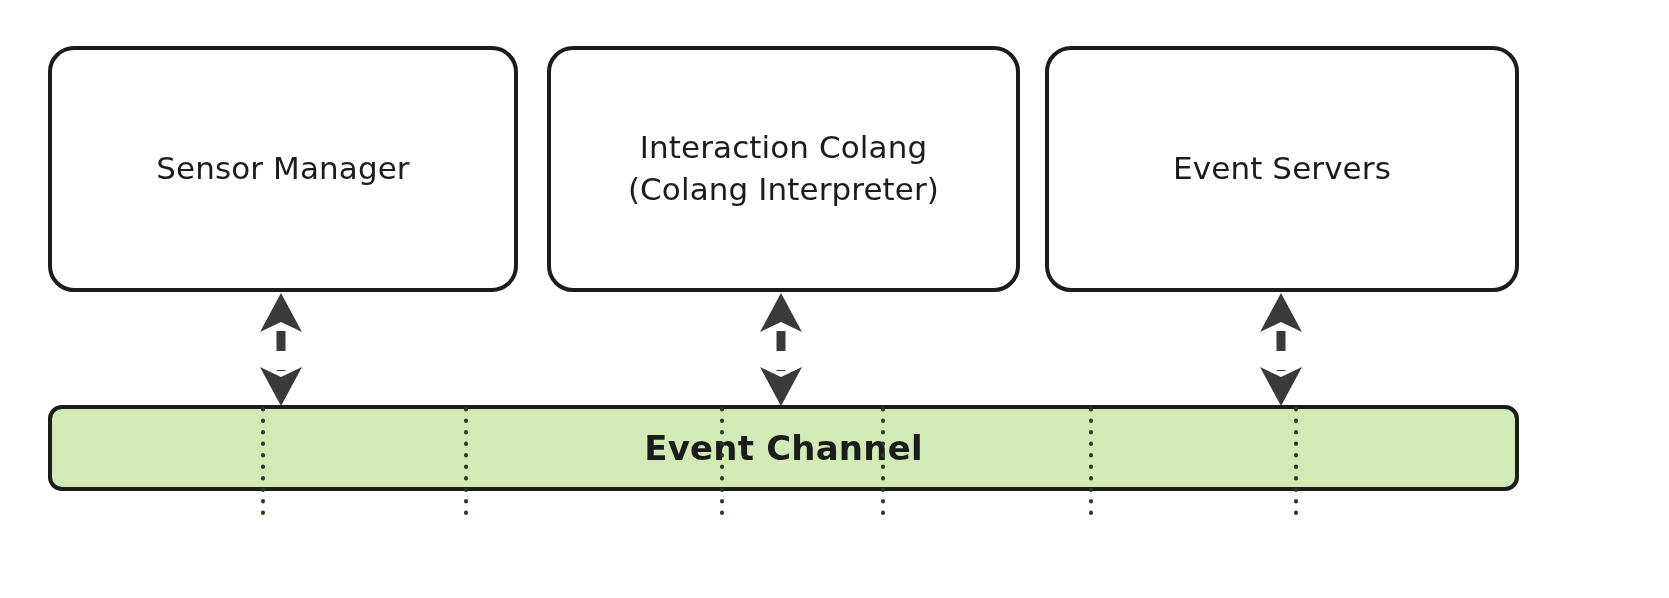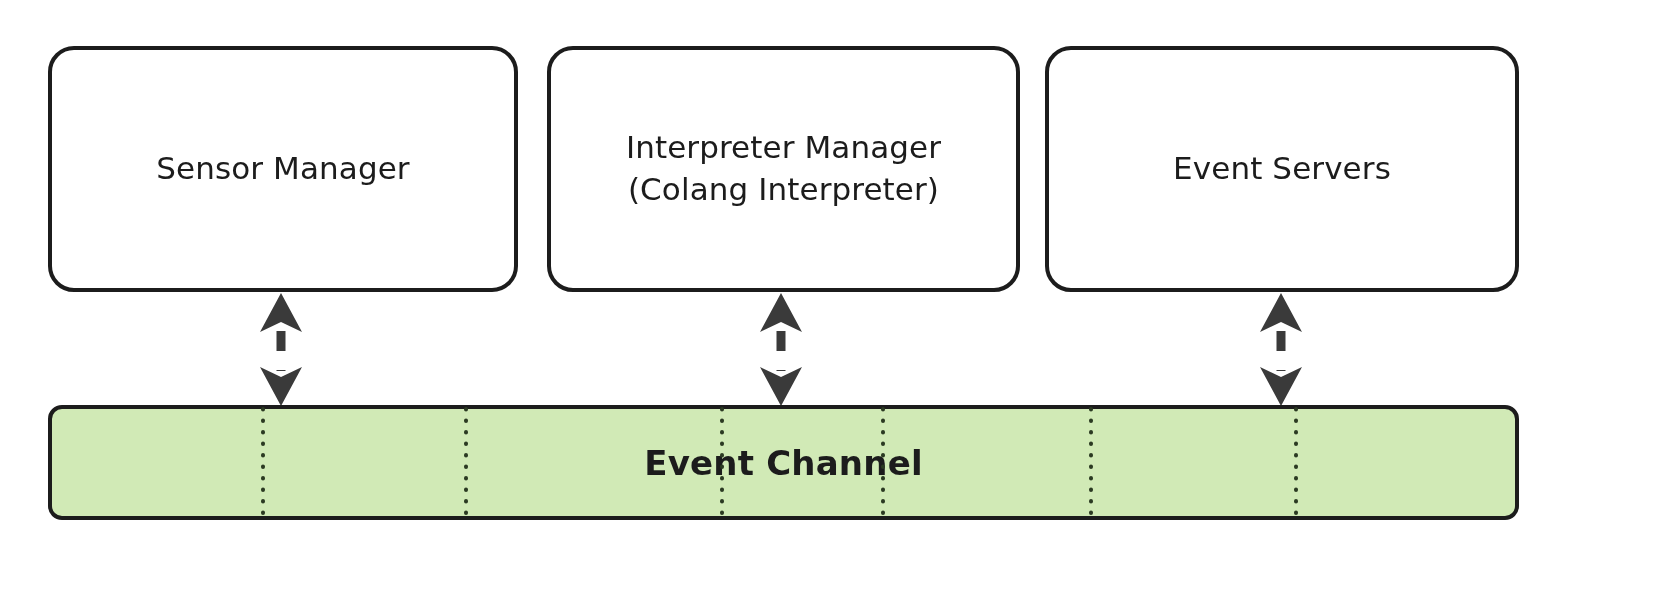--- a/index.html
+++ b/index.html
@@ -99,29 +99,29 @@
       <path d="M 1281 293 L 1302 332 L 1281 322 L 1260 332 Z" fill="#3a3a3a"></path>
       <path d="M 1281 406 L 1260 367 L 1281 377 L 1302 367 Z" fill="#3a3a3a"></path>
     </g>
   </svg>
 
   <div class="node-box" id="node-0" style="left: 48px; top: 46px; width: 470px; height: 246px; background: rgb(255, 255, 255); border-color: rgb(28, 28, 28);">
     <span class="node-label">Sensor Manager</span>
   </div>
 
   <div class="node-box" id="node-1" style="left: 547px; top: 46px; width: 473px; height: 246px; background: rgb(255, 255, 255); border-color: rgb(28, 28, 28);">
-    <span class="node-label">Interpreter Manager
+    <span class="node-label">Interaction Colang
 (Colang Interpreter)</span>
   </div>
 
   <div class="node-box" id="node-2" style="left: 1045px; top: 46px; width: 474px; height: 246px; background: rgb(255, 255, 255); border-color: rgb(28, 28, 28);">
     <span class="node-label">Event Servers</span>
   </div>
 
-  <div class="channel-bar" id="channel-bar" style="left: 48px; top: 405px; width: 1471px; height: 115px; background: rgb(209, 234, 182); border-color: rgb(28, 28, 28);">
+  <div class="channel-bar" id="channel-bar" style="left: 48px; top: 405px; width: 1471px; height: 86px; background: rgb(209, 234, 182); border-color: rgb(28, 28, 28);">
     <span class="channel-label">Event Channel</span>
   </div>
 
   <svg class="divider-layer" id="divider-layer" viewBox="0 0 1669 598" xmlns="http://www.w3.org/2000/svg">
       <line x1="263" x2="263" y1="409" y2="515" stroke="#2b3a22" stroke-width="4" stroke-linecap="round" stroke-dasharray="0.5,11"></line>
       <line x1="466" x2="466" y1="409" y2="515" stroke="#2b3a22" stroke-width="4" stroke-linecap="round" stroke-dasharray="0.5,11"></line>
       <line x1="722" x2="722" y1="409" y2="515" stroke="#2b3a22" stroke-width="4" stroke-linecap="round" stroke-dasharray="0.5,11"></line>
       <line x1="883" x2="883" y1="409" y2="515" stroke="#2b3a22" stroke-width="4" stroke-linecap="round" stroke-dasharray="0.5,11"></line>
       <line x1="1091" x2="1091" y1="409" y2="515" stroke="#2b3a22" stroke-width="4" stroke-linecap="round" stroke-dasharray="0.5,11"></line>
       <line x1="1296" x2="1296" y1="409" y2="515" stroke="#2b3a22" stroke-width="4" stroke-linecap="round" stroke-dasharray="0.5,11"></line>

